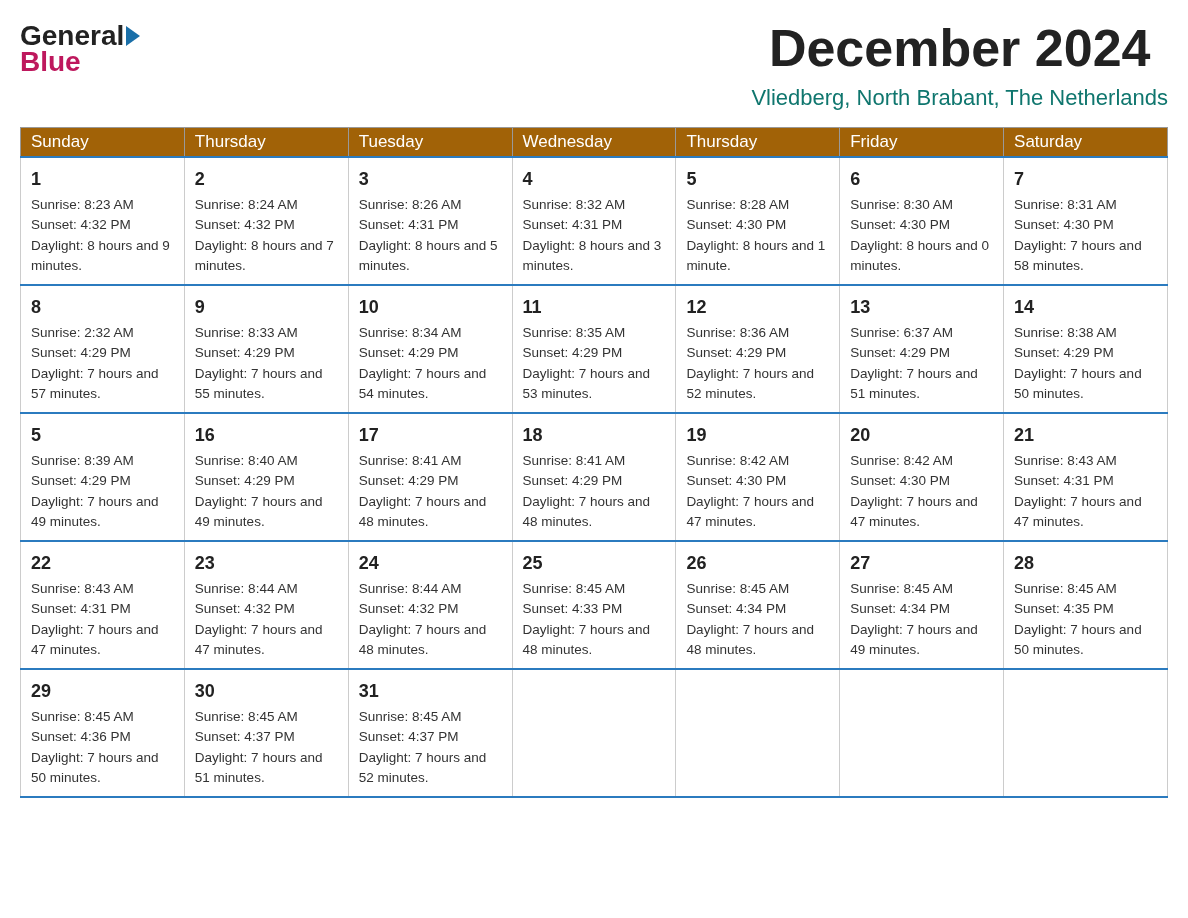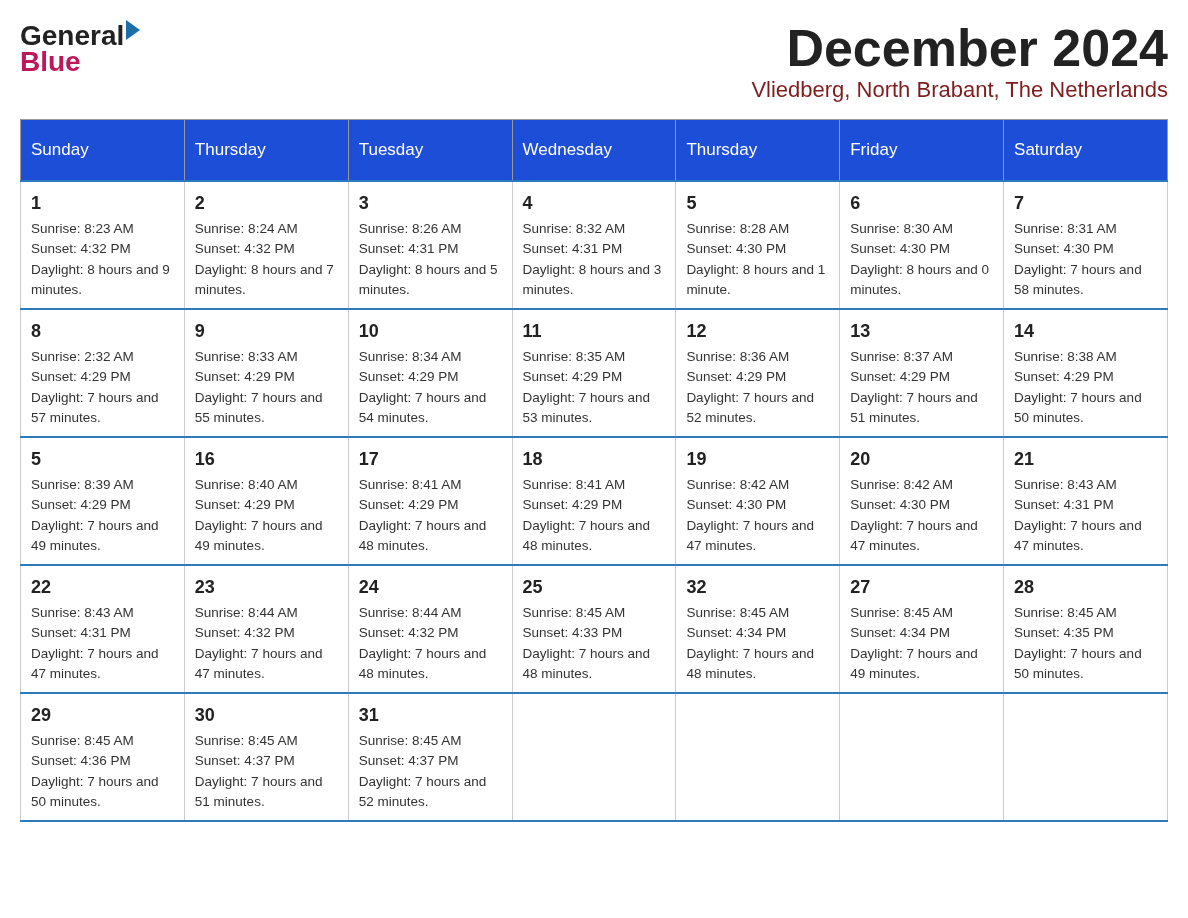--- a/index.html
+++ b/index.html
@@ -16,20 +16,21 @@
       align-items: flex-start;
       margin-bottom: 16px;
     }
     .logo {
       display: flex;
       flex-direction: column;
       align-items: flex-start;
     }
     .logo-text {
       display: flex;
+      align-items: center;
       font-size: 28px;
       font-weight: bold;
       color: #222;
     }
     .logo-general { color: #222; }
     .logo-arrow {
       display: inline-block;
       width: 0;
       height: 0;
       border-left: 14px solid #1a6fa8;
@@ -37,44 +38,44 @@
       border-bottom: 10px solid transparent;
       margin: 0 2px;
       vertical-align: middle;
     }
     .logo-blue {
       color: #be185d;
       font-size: 28px;
       font-weight: bold;
     }
     .title-block {
-      text-align: right;
+      text-align: center;
     }
     .month-title {
       font-size: 52px;
       font-weight: bold;
       color: #222;
       line-height: 1.1;
     }
     .location-title {
       font-size: 22px;
-      color: #7f1d1d;
-      margin-top: 0;
+      color: #0f766e;
+      margin-top: 8px;
     }
     .calendar {
       width: 100%;
       border-collapse: collapse;
       border: 1px solid #999;
     }
     .calendar th {
-      background-color: #1d4ed8;
+      background-color: #a16207;
       color: #fff;
       font-size: 17px;
       font-weight: normal;
-      padding: 20px 10px;
+      padding: 4px 10px;
       text-align: left;
       border: 1px solid #999;
     }
     .calendar td {
       vertical-align: top;
       padding: 8px 10px;
       border: 1px solid #ccc;
       width: 14.28%;
       min-height: 100px;
       font-size: 13.5px;
@@ -135,38 +136,38 @@
         <td><span class="day-num">5</span><span>Sunrise: 8:28 AM</span><br><span>Sunset: 4:30 PM</span><br><span>Daylight: 8 hours and 1 minute.</span></td>
         <td><span class="day-num">6</span><span>Sunrise: 8:30 AM</span><br><span>Sunset: 4:30 PM</span><br><span>Daylight: 8 hours and 0 minutes.</span></td>
         <td><span class="day-num">7</span><span>Sunrise: 8:31 AM</span><br><span>Sunset: 4:30 PM</span><br><span>Daylight: 7 hours and 58 minutes.</span></td>
       </tr>
       <tr>
         <td><span class="day-num">8</span><span>Sunrise: 2:32 AM</span><br><span>Sunset: 4:29 PM</span><br><span>Daylight: 7 hours and 57 minutes.</span></td>
         <td><span class="day-num">9</span><span>Sunrise: 8:33 AM</span><br><span>Sunset: 4:29 PM</span><br><span>Daylight: 7 hours and 55 minutes.</span></td>
         <td><span class="day-num">10</span><span>Sunrise: 8:34 AM</span><br><span>Sunset: 4:29 PM</span><br><span>Daylight: 7 hours and 54 minutes.</span></td>
         <td><span class="day-num">11</span><span>Sunrise: 8:35 AM</span><br><span>Sunset: 4:29 PM</span><br><span>Daylight: 7 hours and 53 minutes.</span></td>
         <td><span class="day-num">12</span><span>Sunrise: 8:36 AM</span><br><span>Sunset: 4:29 PM</span><br><span>Daylight: 7 hours and 52 minutes.</span></td>
-        <td><span class="day-num">13</span><span>Sunrise: 8:37 AM</span><br><span>Sunset: 4:29 PM</span><br><span>Daylight: 7 hours and 51 minutes.</span></td>
+        <td><span class="day-num">13</span><span>Sunrise: 6:37 AM</span><br><span>Sunset: 4:29 PM</span><br><span>Daylight: 7 hours and 51 minutes.</span></td>
         <td><span class="day-num">14</span><span>Sunrise: 8:38 AM</span><br><span>Sunset: 4:29 PM</span><br><span>Daylight: 7 hours and 50 minutes.</span></td>
       </tr>
       <tr>
         <td><span class="day-num">5</span><span>Sunrise: 8:39 AM</span><br><span>Sunset: 4:29 PM</span><br><span>Daylight: 7 hours and 49 minutes.</span></td>
         <td><span class="day-num">16</span><span>Sunrise: 8:40 AM</span><br><span>Sunset: 4:29 PM</span><br><span>Daylight: 7 hours and 49 minutes.</span></td>
         <td><span class="day-num">17</span><span>Sunrise: 8:41 AM</span><br><span>Sunset: 4:29 PM</span><br><span>Daylight: 7 hours and 48 minutes.</span></td>
         <td><span class="day-num">18</span><span>Sunrise: 8:41 AM</span><br><span>Sunset: 4:29 PM</span><br><span>Daylight: 7 hours and 48 minutes.</span></td>
         <td><span class="day-num">19</span><span>Sunrise: 8:42 AM</span><br><span>Sunset: 4:30 PM</span><br><span>Daylight: 7 hours and 47 minutes.</span></td>
         <td><span class="day-num">20</span><span>Sunrise: 8:42 AM</span><br><span>Sunset: 4:30 PM</span><br><span>Daylight: 7 hours and 47 minutes.</span></td>
         <td><span class="day-num">21</span><span>Sunrise: 8:43 AM</span><br><span>Sunset: 4:31 PM</span><br><span>Daylight: 7 hours and 47 minutes.</span></td>
       </tr>
       <tr>
         <td><span class="day-num">22</span><span>Sunrise: 8:43 AM</span><br><span>Sunset: 4:31 PM</span><br><span>Daylight: 7 hours and 47 minutes.</span></td>
         <td><span class="day-num">23</span><span>Sunrise: 8:44 AM</span><br><span>Sunset: 4:32 PM</span><br><span>Daylight: 7 hours and 47 minutes.</span></td>
         <td><span class="day-num">24</span><span>Sunrise: 8:44 AM</span><br><span>Sunset: 4:32 PM</span><br><span>Daylight: 7 hours and 48 minutes.</span></td>
         <td><span class="day-num">25</span><span>Sunrise: 8:45 AM</span><br><span>Sunset: 4:33 PM</span><br><span>Daylight: 7 hours and 48 minutes.</span></td>
-        <td><span class="day-num">32</span><span>Sunrise: 8:45 AM</span><br><span>Sunset: 4:34 PM</span><br><span>Daylight: 7 hours and 48 minutes.</span></td>
+        <td><span class="day-num">26</span><span>Sunrise: 8:45 AM</span><br><span>Sunset: 4:34 PM</span><br><span>Daylight: 7 hours and 48 minutes.</span></td>
         <td><span class="day-num">27</span><span>Sunrise: 8:45 AM</span><br><span>Sunset: 4:34 PM</span><br><span>Daylight: 7 hours and 49 minutes.</span></td>
         <td><span class="day-num">28</span><span>Sunrise: 8:45 AM</span><br><span>Sunset: 4:35 PM</span><br><span>Daylight: 7 hours and 50 minutes.</span></td>
       </tr>
       <tr>
         <td><span class="day-num">29</span><span>Sunrise: 8:45 AM</span><br><span>Sunset: 4:36 PM</span><br><span>Daylight: 7 hours and 50 minutes.</span></td>
         <td><span class="day-num">30</span><span>Sunrise: 8:45 AM</span><br><span>Sunset: 4:37 PM</span><br><span>Daylight: 7 hours and 51 minutes.</span></td>
         <td><span class="day-num">31</span><span>Sunrise: 8:45 AM</span><br><span>Sunset: 4:37 PM</span><br><span>Daylight: 7 hours and 52 minutes.</span></td>
         <td class="empty-cell"></td>
         <td class="empty-cell"></td>
         <td class="empty-cell"></td>

